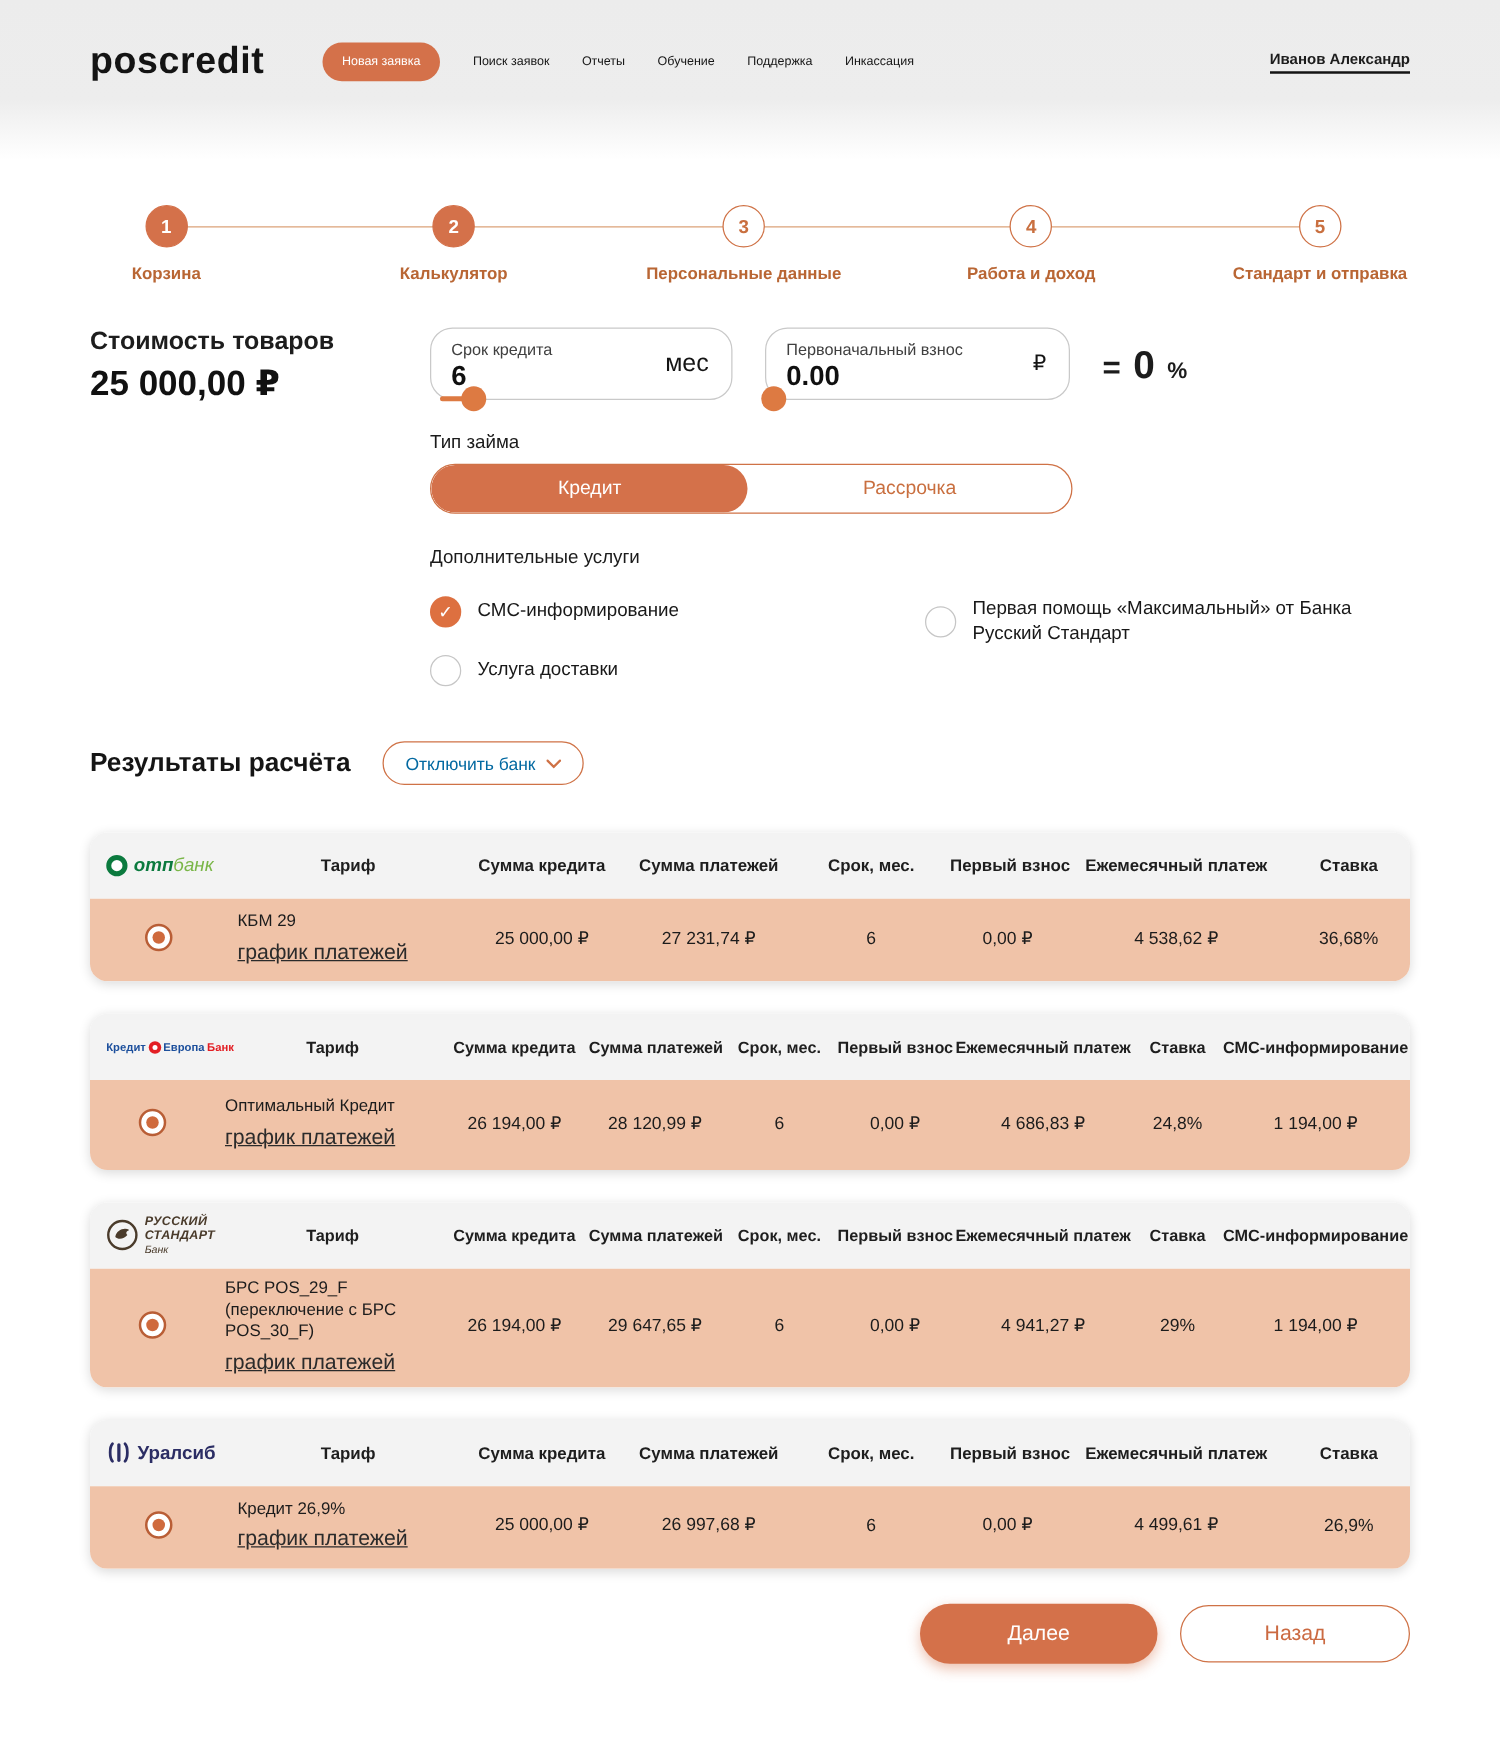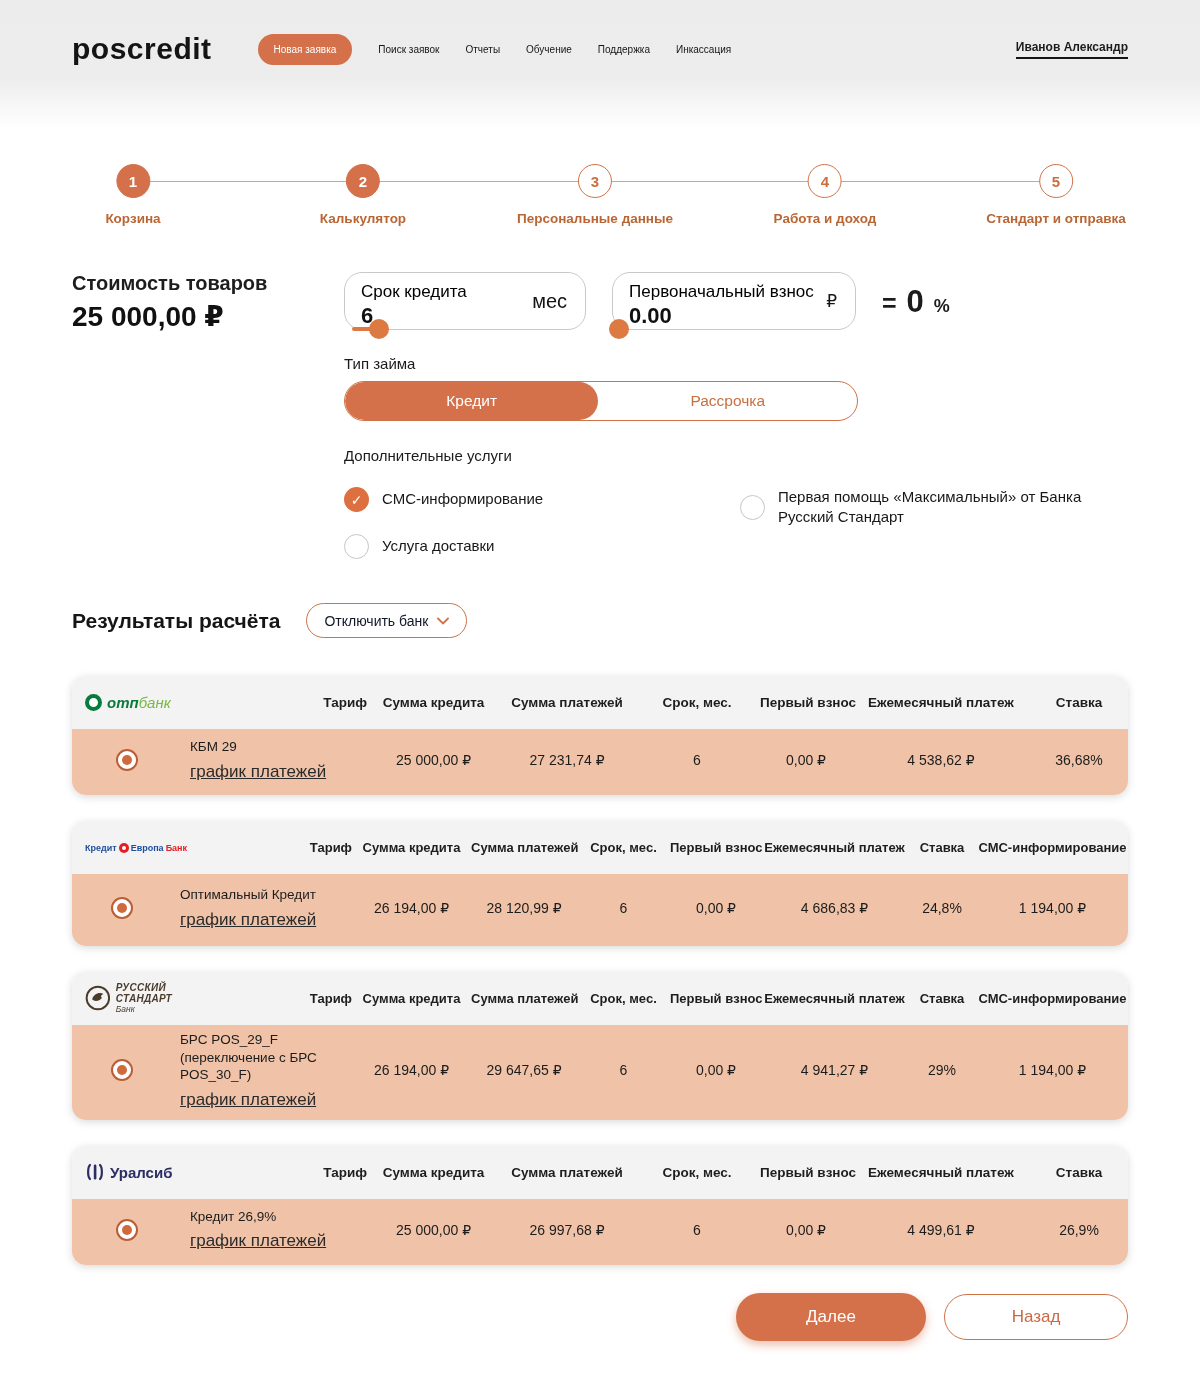--- a/index.html
+++ b/index.html
@@ -27,27 +27,27 @@
   .step-circle{width:34px;height:34px;border-radius:50%;display:flex;align-items:center;justify-content:center;
                font-weight:bold;font-size:15px;position:relative;z-index:1;}
   .step.done .step-circle{background:var(--accent);border:1.5px solid var(--accent);color:#fff;}
   .step.upcoming .step-circle{background:#fff;border:1.5px solid #cf7246;color:#c96f3f;}
   .step-label{margin-top:13px;font-size:13.5px;font-weight:bold;color:var(--step-label);}
 
   .content{margin:0 72px;}
   .indent{margin-left:272px;}
 
   
-  .calc-row{display:flex;align-items:flex-start;margin-top:24px;}
+  .calc-row{display:flex;align-items:flex-start;margin-top:14px;}
   .cost{width:272px;}
   .cost-label{font-size:20px;font-weight:bold;color:#1d1d1d;}
   .cost-value{font-size:28px;font-weight:bold;margin-top:5px;color:#111;}
   .input-pill{position:relative;width:242px;height:58px;background:#fff;border:1px solid #c9c9c9;border-radius:18px;padding:9px 16px 0;cursor:pointer;}
   .input-pill.payment{width:244px;}
-  .pill-label{font-size:17px;color:#000000;}
+  .pill-label{font-size:13px;color:#404040;}
   .pill-value{font-size:22px;font-weight:bold;color:#101010;margin-top:1px;}
   .pill-unit{position:absolute;right:18px;top:50%;transform:translateY(-50%);font-size:20px;color:#141414;}
   .input-pill.payment .pill-unit{font-size:17px;}
   .slider-track{position:absolute;left:7px;bottom:-2px;width:26px;height:4px;border-radius:2px;background:#dd7a42;}
   .slider-handle{position:absolute;bottom:-10px;width:20px;height:20px;border-radius:50%;background:#dd7a42;cursor:grab;} .gap2{width:26px;}
   .pct{display:flex;align-items:baseline;gap:10px;margin-left:26px;margin-top:12px;}
   .pct-eq{font-size:25px;font-weight:bold;}
   .pct-val{font-size:31px;font-weight:bold;}
   .pct-unit{font-size:18px;font-weight:bold;}
 
@@ -66,36 +66,36 @@
   .extra-item + .extra-item{margin-top:22px;}
   .chk{flex:0 0 25px;width:25px;height:25px;border-radius:50%;display:flex;align-items:center;justify-content:center;}
   .chk.on{background:#dd7040;color:#fff;font-size:14px;}
   .chk.off{background:#fff;border:1px solid #c6c6c6;}
   .extra-label{font-size:15px;color:#181818;line-height:1.35;max-width:330px;}
 
   
   .results-head{display:flex;align-items:center;gap:26px;margin-top:44px;}
   .results-title{font-size:21px;font-weight:bold;color:#151515;}
   .pill-btn{display:inline-flex;align-items:center;gap:9px;height:35px;padding:0 17px;border:1.3px solid #cf7246;
-            border-radius:18px;background:#fff;font-size:14px;color:#0f172a;cursor:pointer;font-family:inherit;}
+            border-radius:18px;background:#fff;font-size:14px;color:#0369a1;cursor:pointer;font-family:inherit;}
   .pill-btn svg{display:block;}
 
   
   .card{margin:26px 72px 0;border-radius:14px;box-shadow:0 2px 9px rgba(0,0,0,.15);overflow:hidden;background:#fff;}
   .card.first{margin-top:38px;}
   .grid7{display:grid;grid-template-columns:110px 185px 133px 134px 126px 92px 178px 98px;align-items:center;}
   .grid8{display:grid;grid-template-columns:100px 180px 119px 106px 93px 92px 145px 70px 151px;align-items:center;}
   .card-head{background:#f3f3f3;min-height:53px;}
   .card-body{background:var(--row-highlight);}
   .grid7.card-body{min-height:66px;padding:6px 0 10px;}
   .grid8.card-body{min-height:72px;padding:6px 0 10px;}
   .grid8.card-body.tall{min-height:88px;}
   .th{font-size:13.5px;font-weight:bold;color:#1e1e1e;text-align:center;white-space:nowrap;}
   .grid8 .th{font-size:13px;}
-  .th-left{text-align:right;padding-left:8px;}
+  .th-left{text-align:center;padding-left:8px;}
   .val{font-size:14px;color:#1c1c1c;text-align:center;white-space:nowrap;}
   .tariff-cell{padding-left:8px;display:flex;flex-direction:column;align-items:flex-start;}
   .tariff{font-size:13.5px;color:#1c1c1c;line-height:1.3;}
   .sched{font-size:17px;color:#2b2b2b;text-decoration:underline;margin-top:6px;cursor:pointer;}
   .radio-cell{display:flex;justify-content:center;}
   .row-radio{width:22px;height:22px;border-radius:50%;border:2px solid #b95e36;background:#fff;position:relative;cursor:pointer;}
   .row-radio::after{content:'';position:absolute;inset:4px;border-radius:50%;background:#cf6a3d;}
 
   
   .logo-cell{display:flex;align-items:center;gap:5px;padding-left:13px;overflow:visible;}

